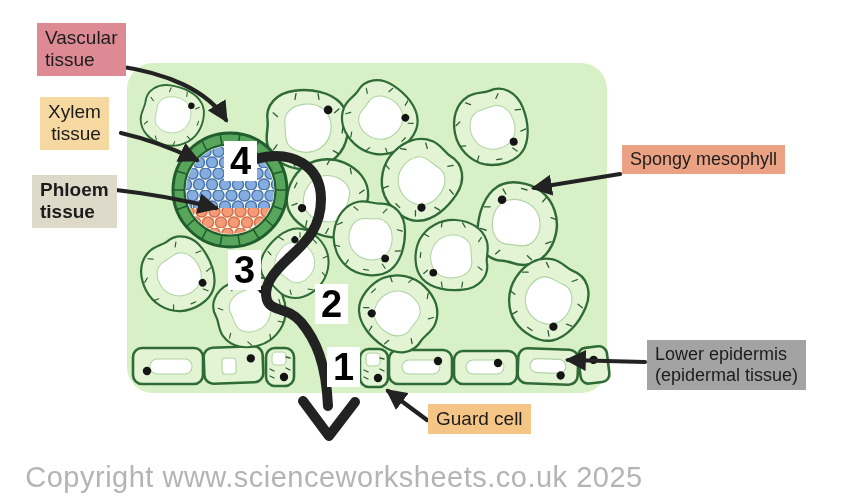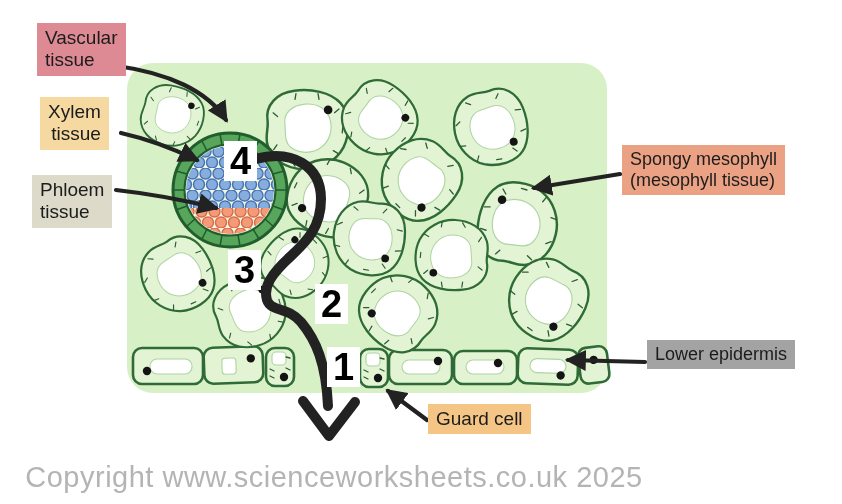--- a/index.html
+++ b/index.html
@@ -143,32 +143,32 @@
   <div class="label" style="left: 37px; top: 23px; background-color: rgb(221, 138, 148);">
     <div>Vascular</div>
     <div>tissue</div>
   </div>
 
   <div class="label" style="left: 40px; top: 97px; text-align: right; background-color: rgb(245, 217, 161);">
     <div>Xylem</div>
     <div>tissue</div>
   </div>
 
-  <div class="label" style="left: 32px; top: 175px; background-color: rgb(221, 218, 201);">
+  <div class="label" style="left: 32px; top: 175px; background-color: rgb(221, 218, 201); font-weight: bold;">
     <div>Phloem</div>
     <div>tissue</div>
   </div>
 
   <div class="label small" style="left: 622px; top: 145px; background-color: rgb(235, 161, 132);">
     <div>Spongy mesophyll</div>
-    <div>(mesophyll tissue)</div>
   </div>
 
   <div class="label small" style="left: 647px; top: 340px; background-color: #a3a3a3;">
     <div>Lower epidermis</div>
+    <div>(epidermal tissue)</div>
   </div>
 
   <div class="label" style="left: 428px; top: 404px; background-color: rgb(244, 197, 133); text-align: center;">
     <div>Guard cell</div>
   </div>
 
   <div class="num" style="left:224px;top:141px;">4</div>
   <div class="num" style="left:228px;top:250px;">3</div>
   <div class="num" style="left:315px;top:284px;">2</div>
   <div class="num" style="left:327px;top:347px;">1</div>

